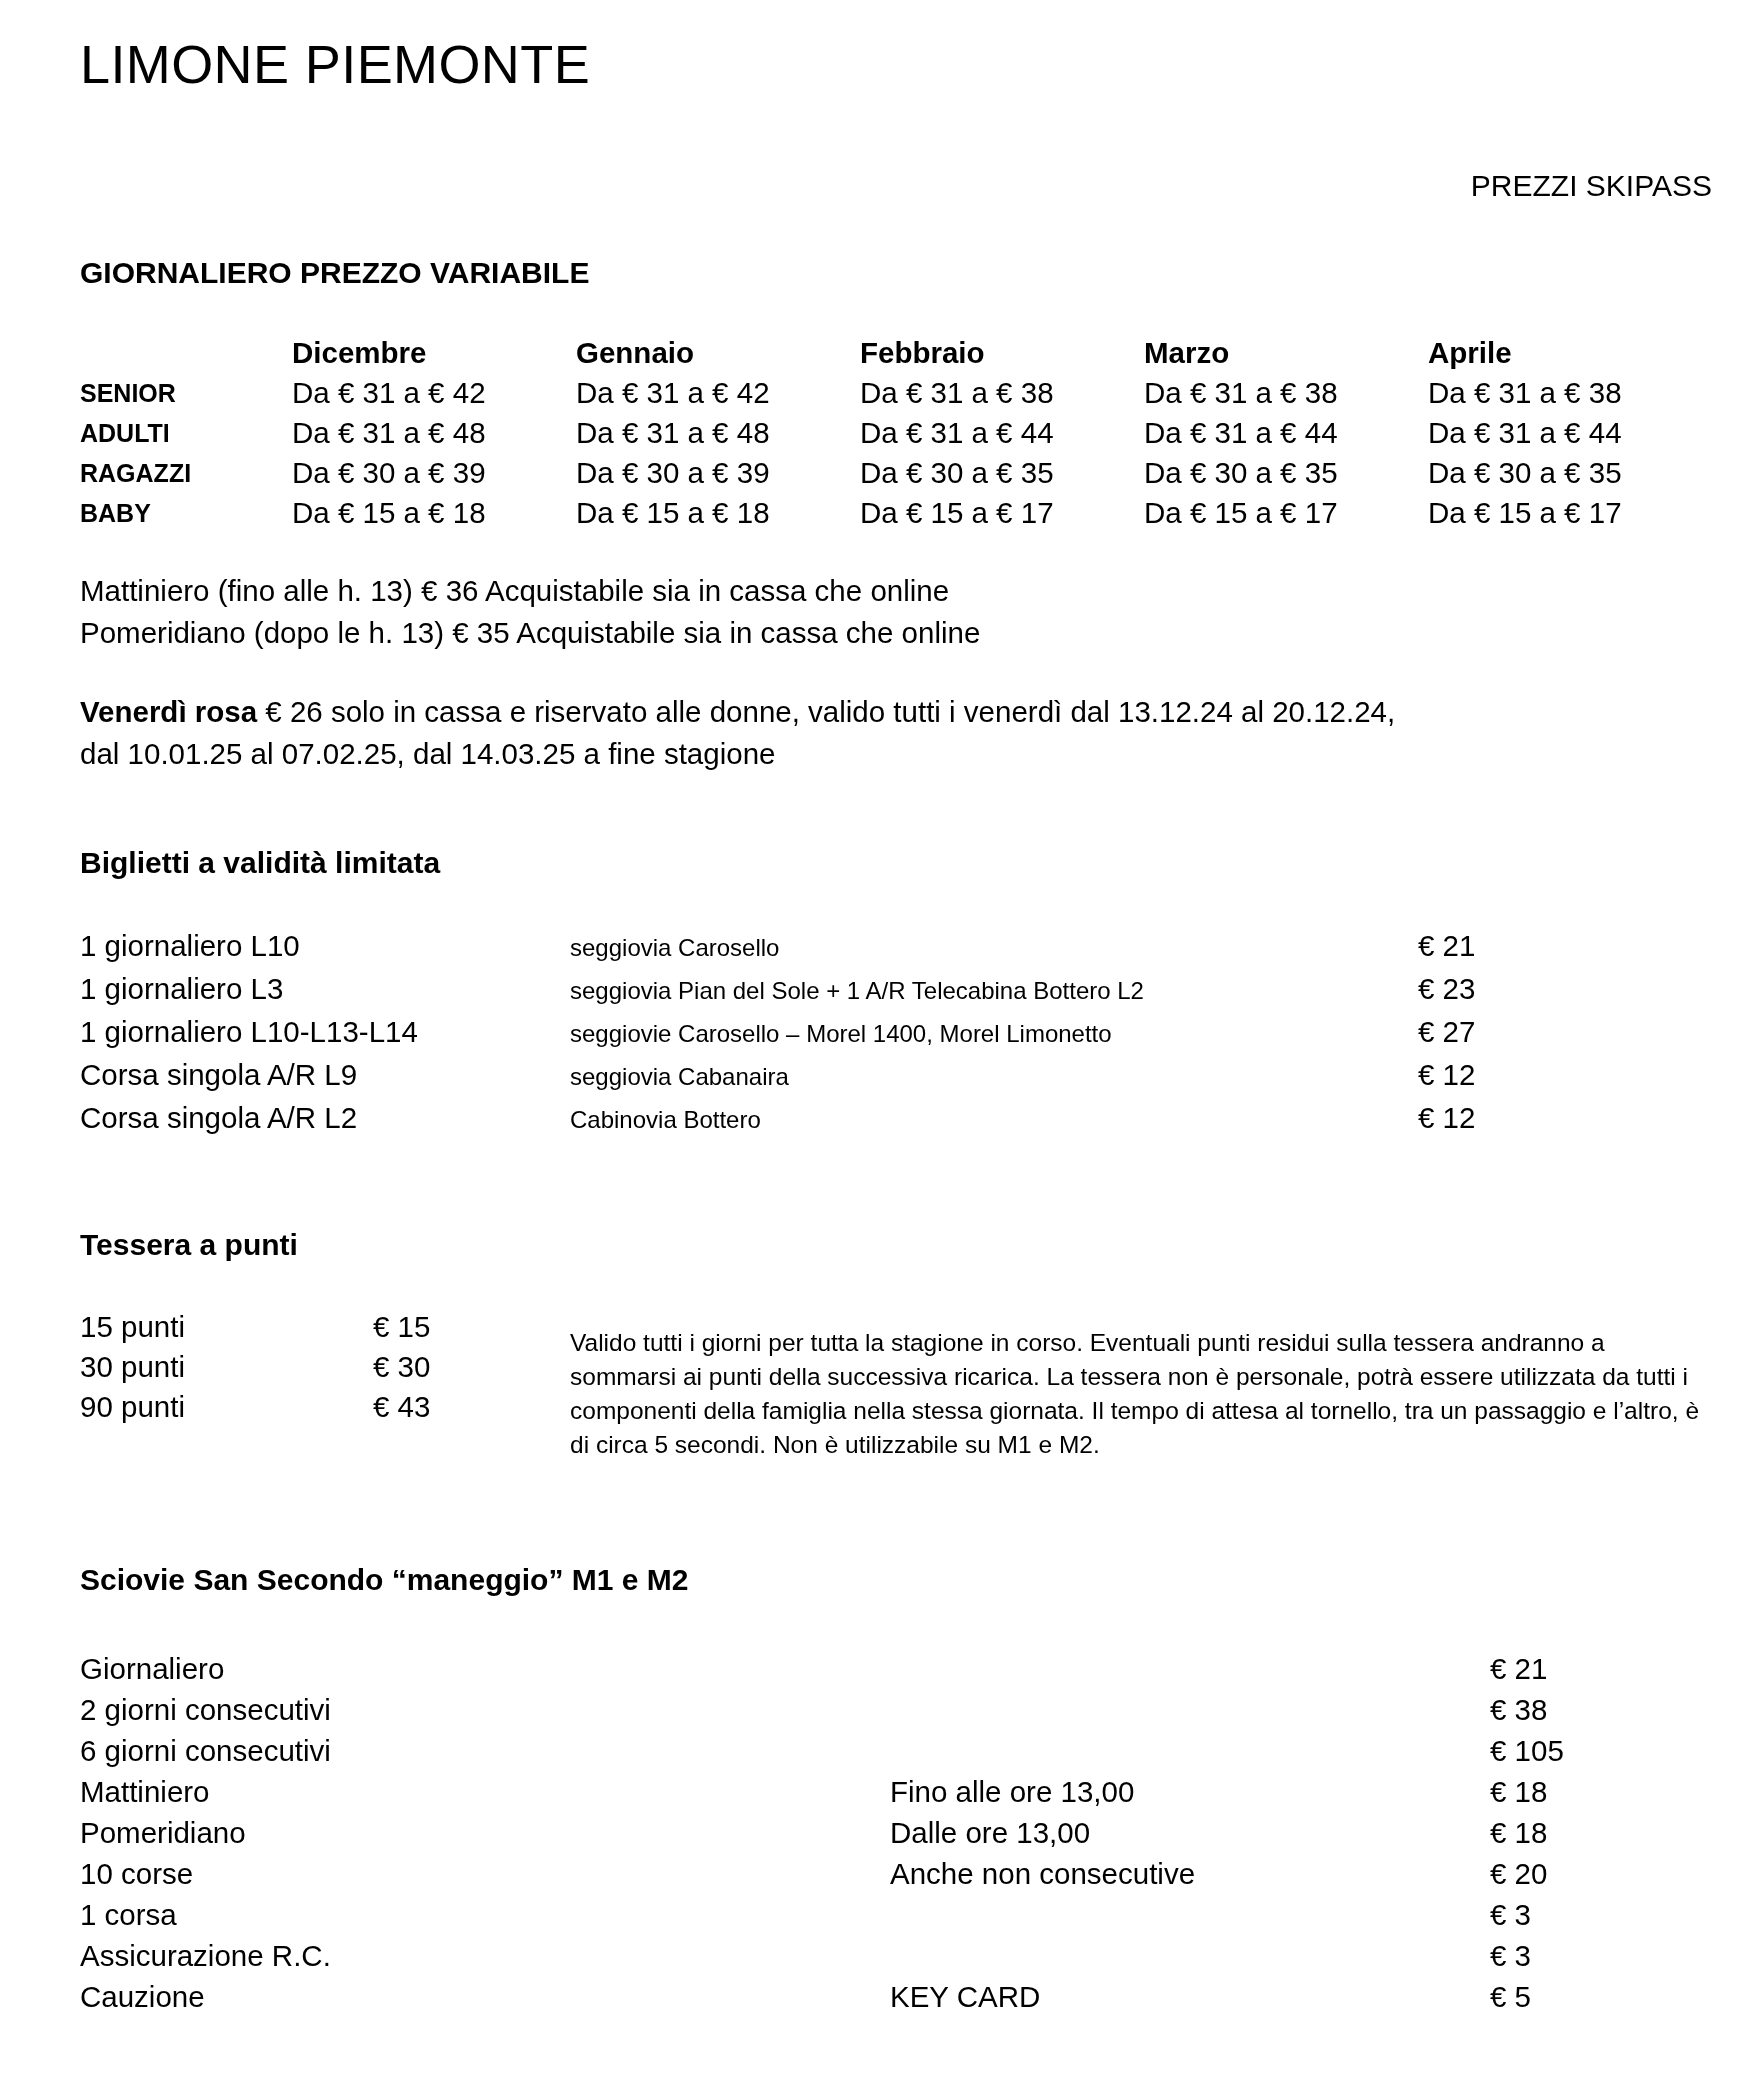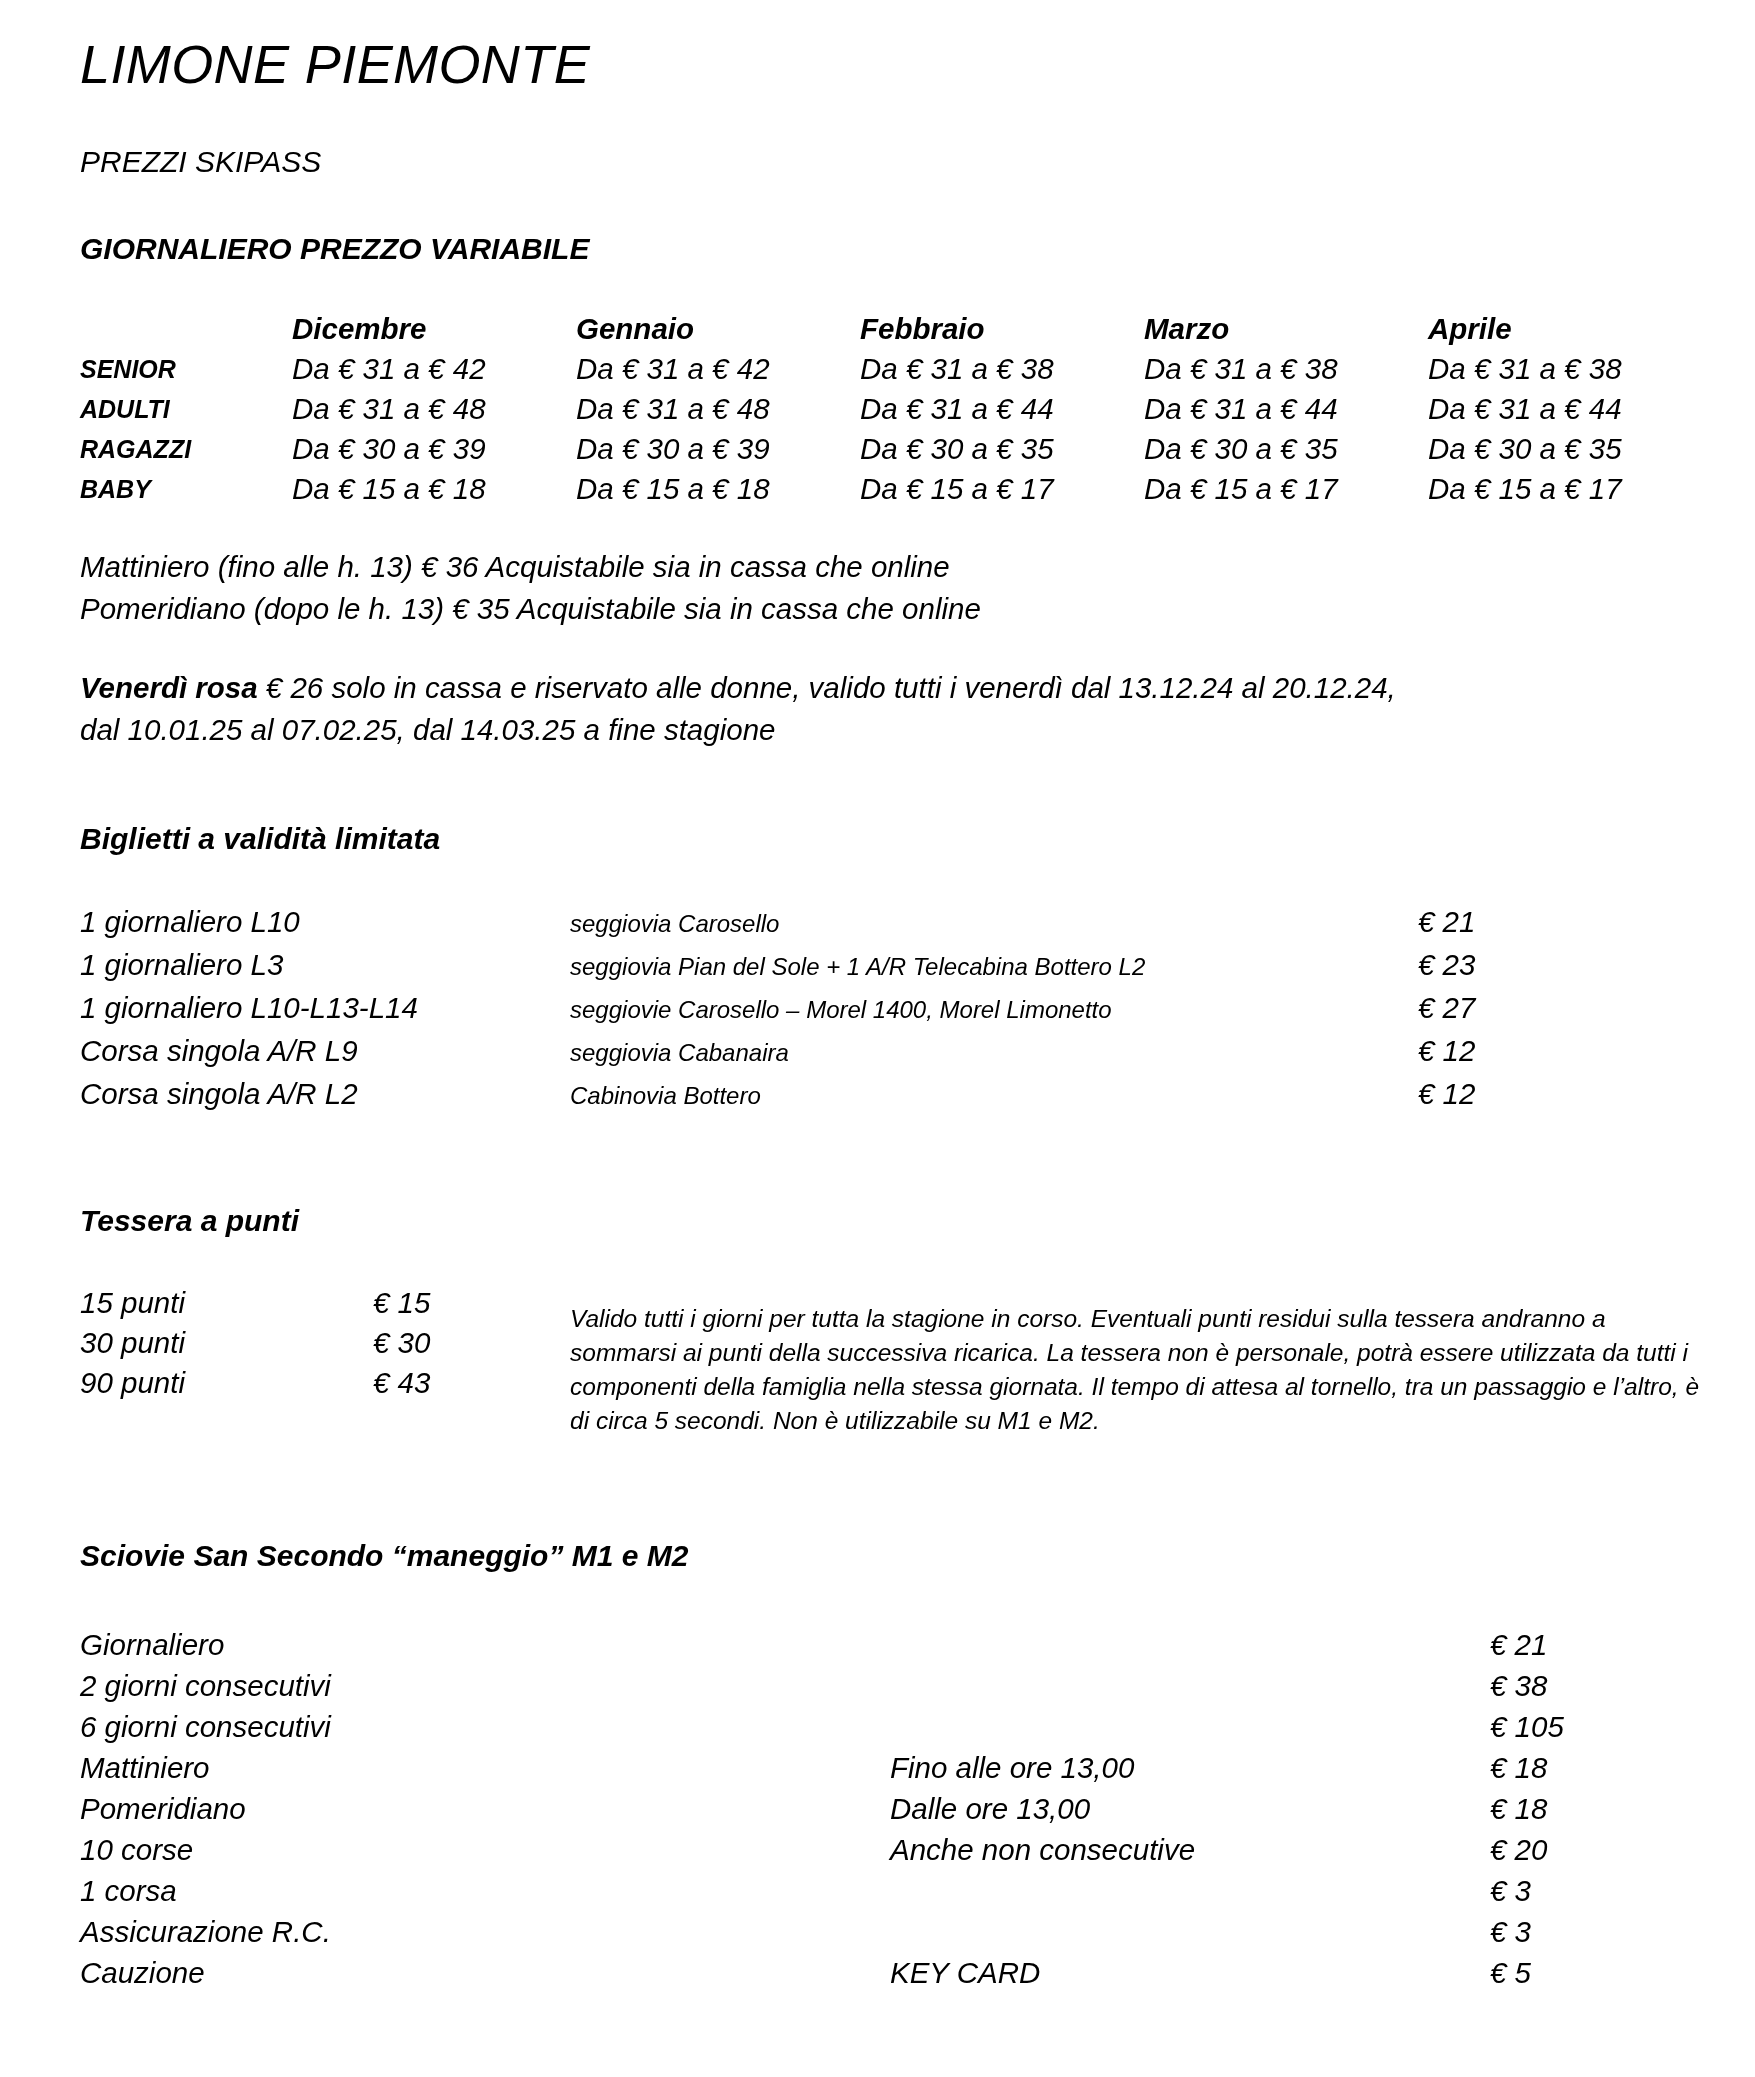--- a/index.html
+++ b/index.html
@@ -12,33 +12,33 @@
     height: 2078px;
     overflow: hidden;
     color: #000000;
     font-family: "Liberation Sans", "DejaVu Sans", sans-serif;
   }
   .page {
     box-sizing: border-box;
     width: 1756px;
     height: 2078px;
     padding: 35px 44px 0 80px;
-    font-style: italic;
   }
   .doc-title {
     margin: 0;
     font-size: 54px;
     font-weight: 400;
     line-height: 1.08;
     letter-spacing: 0.4px;
   }
   .doc-subtitle {
-    margin-top: 52px;
+    margin-top: 76px;
     font-size: 30px;
     line-height: 1.1;
+    text-align: right;
   }
   .section-heading {
     margin: 0;
     font-size: 30px;
     font-weight: 700;
     line-height: 1.1;
   }
   #vp-heading { margin-top: 54px; }
 
   

